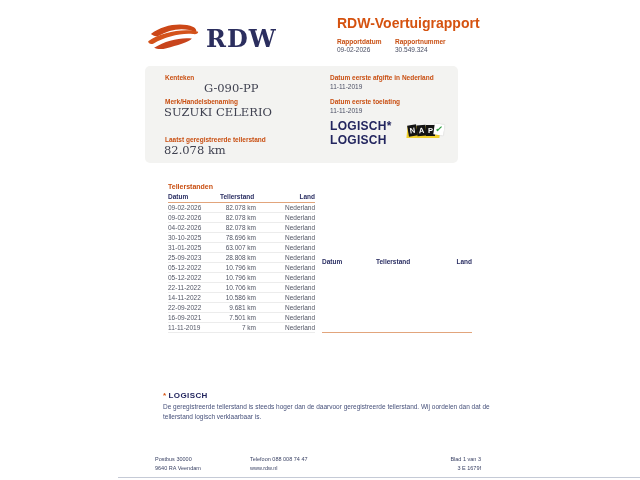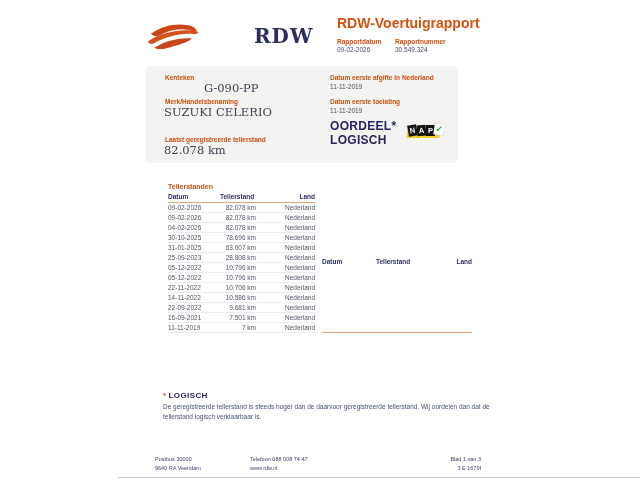--- a/index.html
+++ b/index.html
@@ -9,21 +9,21 @@
   }
   *{box-sizing:border-box;}
   html,body{margin:0;padding:0;}
   body{width:640px;height:480px;background:#ffffff;position:relative;overflow:hidden;
        font-family:"Liberation Sans",sans-serif;color:var(--text);}
   .abs{position:absolute;}
 
   
   .logo-bird{left:146px;top:20px;width:56px;height:32px;transform:rotate(-6deg);}
   .logo-text{left:206px;top:24px;font-family:"DejaVu Serif",serif;font-weight:bold;
-             font-size:20px;color:#2b2e5e;letter-spacing:1px;margin-left:48px;}
+             font-size:24px;color:#2b2e5e;letter-spacing:1px;}
   .doc-title{left:337px;top:15px;font-size:14px;font-weight:bold;color:var(--accent);}
   .meta-label{top:38px;font-size:6.5px;font-weight:bold;color:var(--label-orange);}
   .meta-value{top:46px;font-size:6.5px;color:#4a4e63;}
   .mx1{left:337px;} .mx2{left:395px;}
 
   
   .panel{left:145px;top:66px;width:313px;height:97px;background:var(--panel_bg);border-radius:5px;}
   .f-label{font-size:6.5px;font-weight:bold;color:var(--label-orange);}
   .f-value-serif{font-family:"DejaVu Serif",serif;font-size:11.5px;color:#3f4150;}
   .f-value-sm{font-size:6.5px;color:#4a4e63;}
@@ -93,21 +93,21 @@
 <div class="abs f-value-serif" style="left:164px;top:105px;">SUZUKI CELERIO</div>
 <div class="abs f-label" style="left:165px;top:136px;">Laatst geregistreerde tellerstand</div>
 <div class="abs f-value-serif" style="left:164px;top:143px;">82.078 km</div>
 
 <div class="abs f-label" style="left:330px;top:74px;">Datum eerste afgifte in Nederland</div>
 <div class="abs f-value-sm" style="left:330px;top:83px;">11-11-2019</div>
 <div class="abs f-label" style="left:330px;top:98px;">Datum eerste toelating</div>
 <div class="abs f-value-sm" style="left:330px;top:107px;">11-11-2019</div>
 
 <div class="abs oordeel">
-  <div>OORDEEL*</div>
+  <div>LOGISCH*</div>
   <div>LOGISCH</div>
 </div>
 
 <div class="abs nap">
   <div class="nap-bg"></div>
   <div class="nap-tile nap-n">N</div>
   <div class="nap-tile nap-a">A</div>
   <div class="nap-tile nap-p">P</div>
   <div class="nap-check">✓</div>
 </div>

